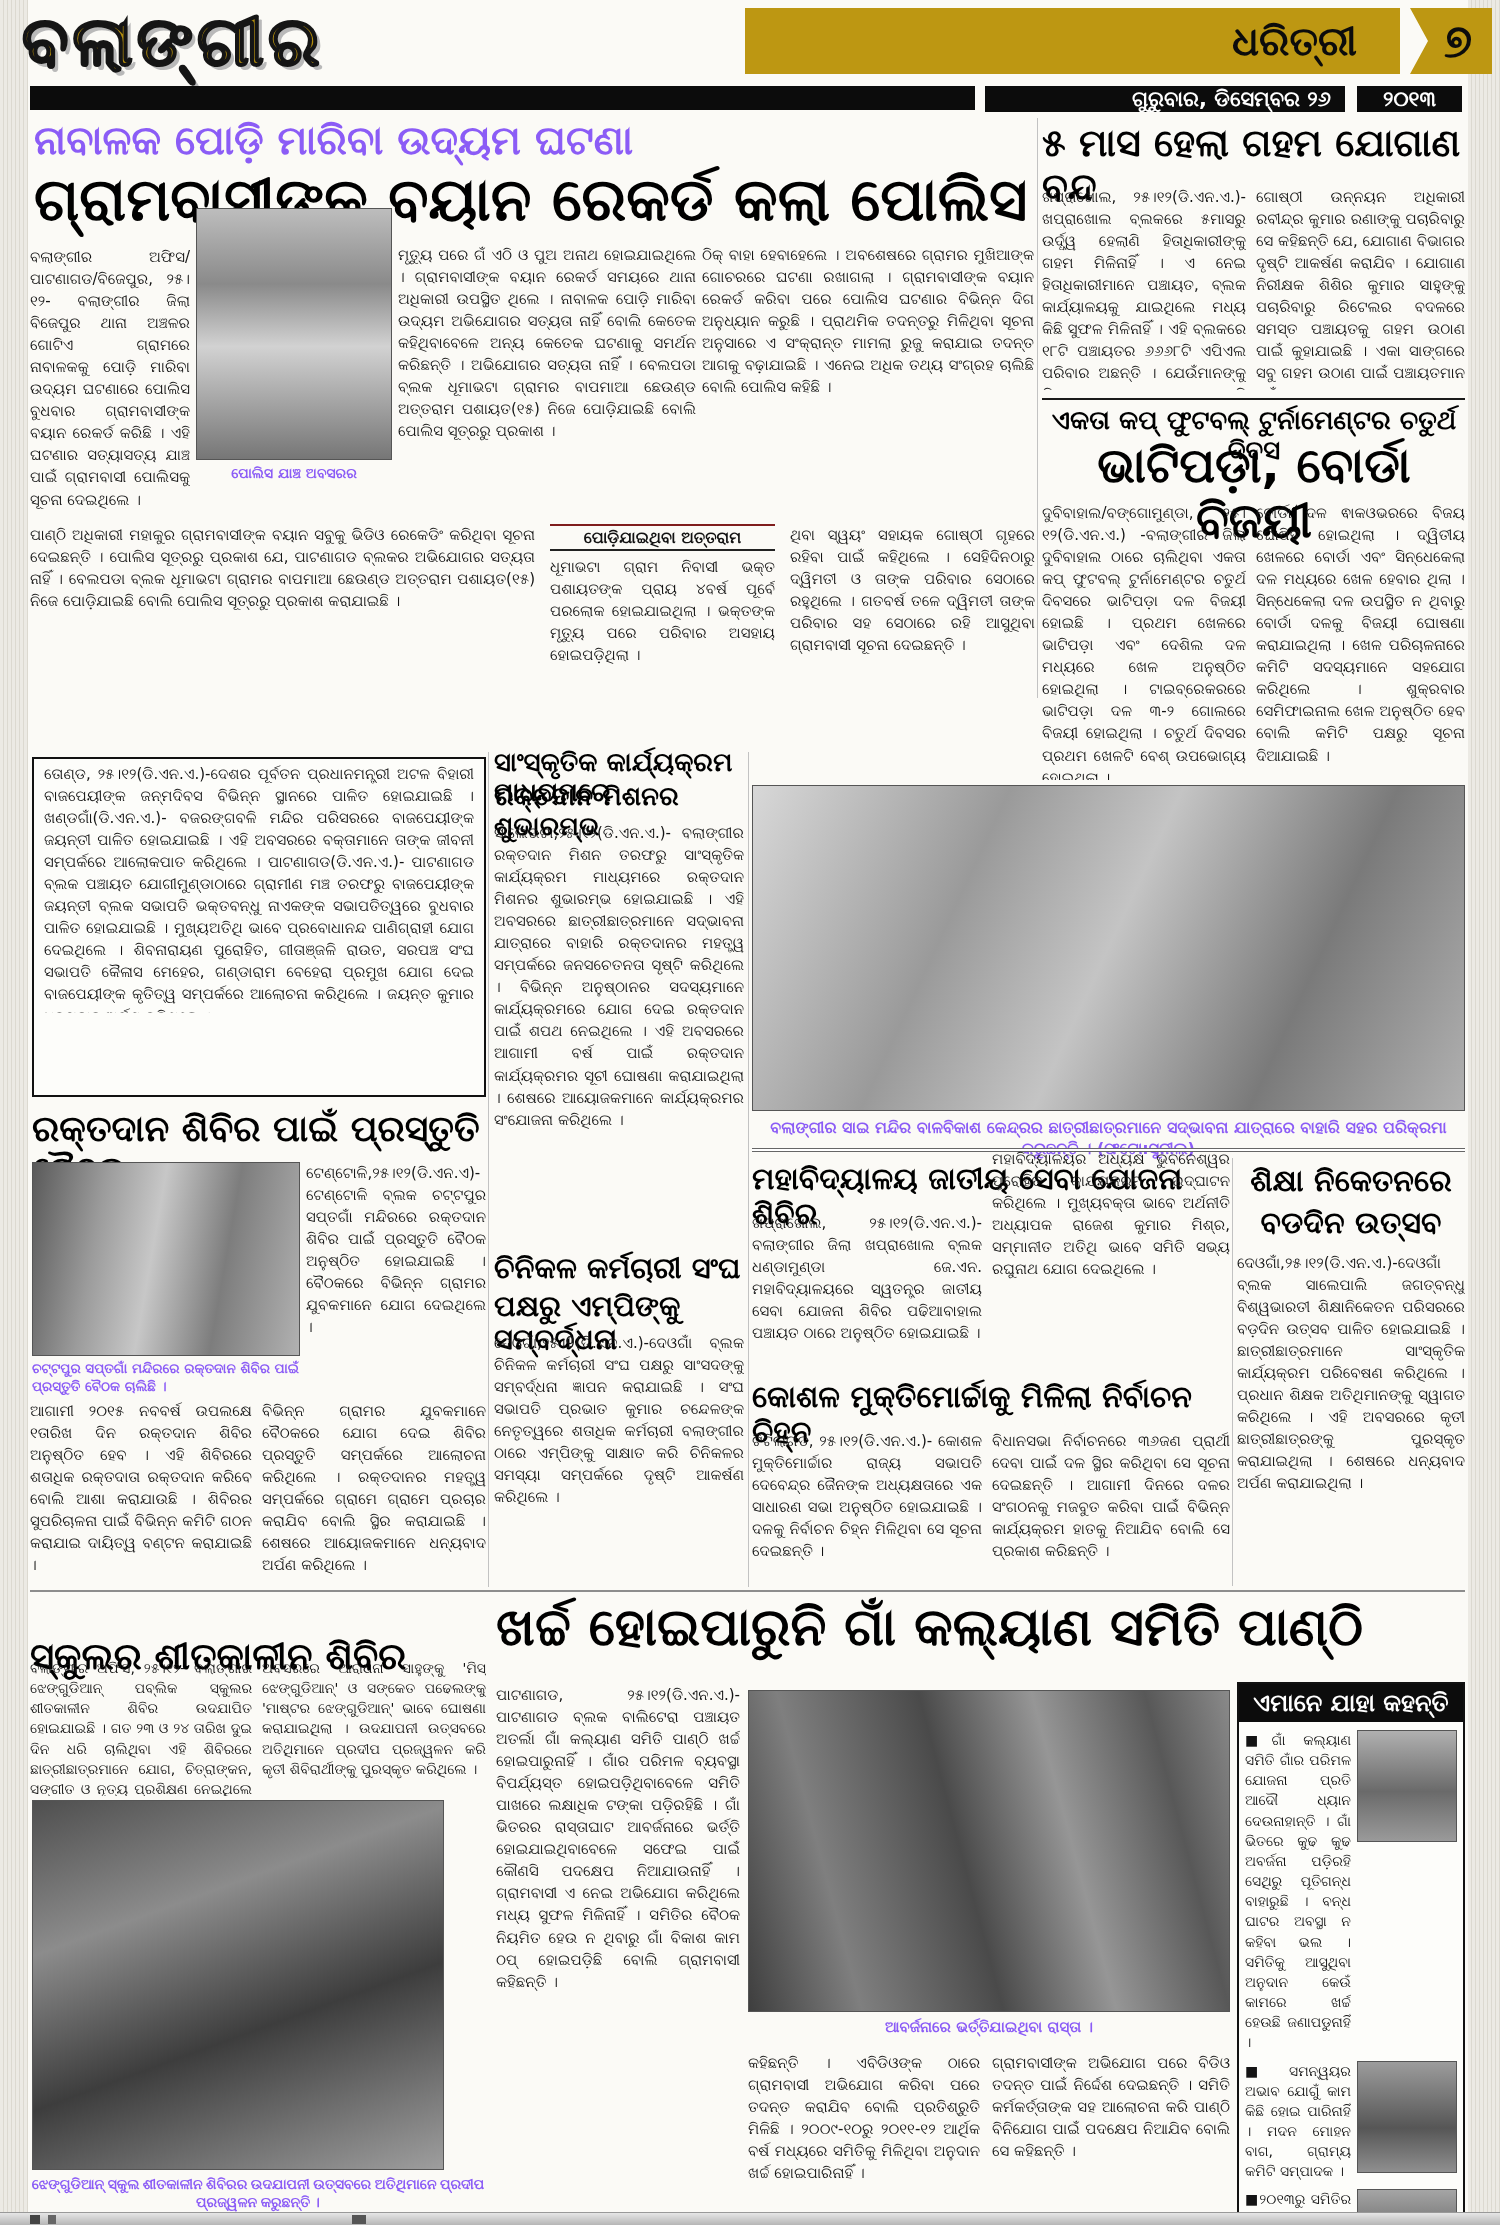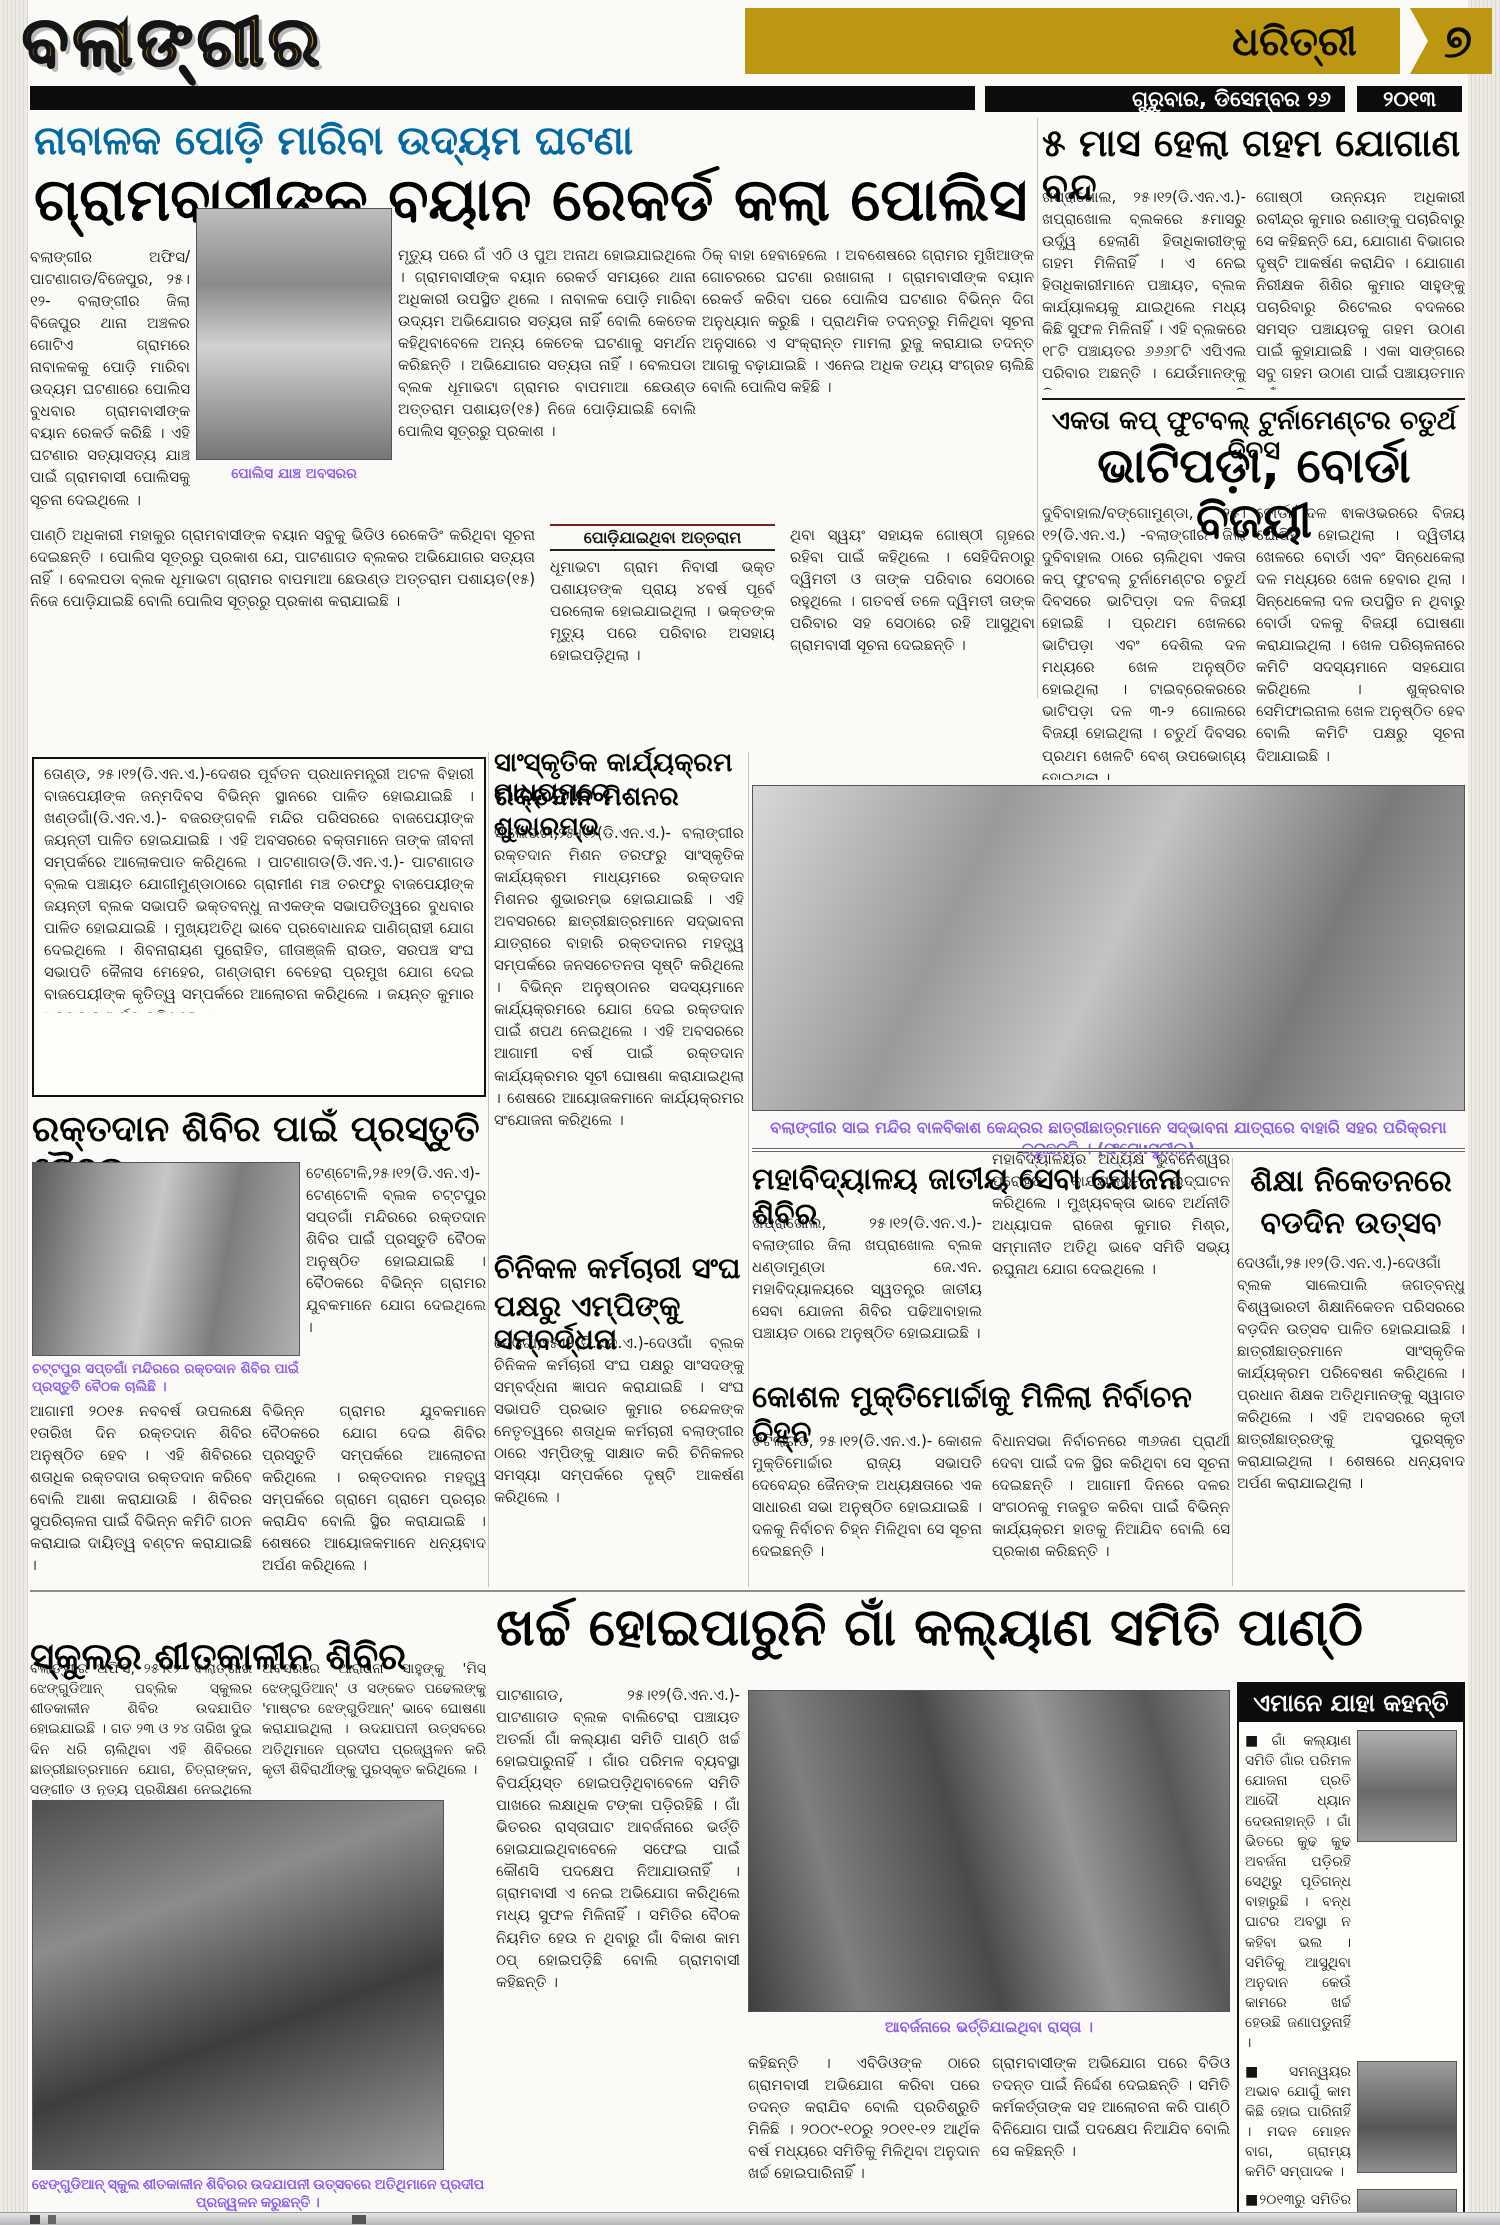--- a/index.html
+++ b/index.html
@@ -45,21 +45,21 @@
 </div>
 
 <div class="abs blackbar" style="left:30px;top:86px;width:945px;height:24px;"></div>
 <div class="abs blackbar" style="left:985px;top:86px;width:360px;height:26px;display:flex;align-items:center;justify-content:flex-end;padding-right:14px;box-sizing:border-box;">
   <span style="color:#fff;font-size:21px;font-weight:bold;">ଗୁରୁବାର, ଡିସେମ୍ବର ୨୬</span>
 </div>
 <div class="abs blackbar" style="left:1357px;top:86px;width:105px;height:26px;display:flex;align-items:center;justify-content:center;">
   <span style="color:#fff;font-size:21px;font-weight:bold;">୨୦୧୩</span>
 </div>
 
-<div class="abs" style="left:34px;top:118px;width:960px;font-size:40px;font-weight:600;color:#0369a1;line-height:1.1;">ନାବାଳକ ପୋଡ଼ି ମାରିବା ଉଦ୍ୟମ ଘଟଣା</div>
+<div class="abs" style="left:34px;top:118px;width:960px;font-size:40px;font-weight:600;color:#8b5cf6;line-height:1.1;">ନାବାଳକ ପୋଡ଼ି ମାରିବା ଉଦ୍ୟମ ଘଟଣା</div>
 <div class="abs hl" style="left:34px;top:166px;width:1000px;font-size:59px;">ଗ୍ରାମବାସୀଙ୍କ ବୟାନ ରେକର୍ଡ କଲା ପୋଲିସ</div>
 
 <div class="abs bt" style="left:30px;top:246px;width:160px;height:268px;">ବଲାଙ୍ଗୀର ଅଫିସ/ପାଟଣାଗଡ/ବିଜେପୁର, ୨୫।୧୨- ବଲାଙ୍ଗୀର ଜିଲା ବିଜେପୁର ଥାନା ଅଞ୍ଚଳର ଗୋଟିଏ ଗ୍ରାମରେ ନାବାଳକକୁ ପୋଡ଼ି ମାରିବା ଉଦ୍ୟମ ଘଟଣାରେ ପୋଲିସ ବୁଧବାର ଗ୍ରାମବାସୀଙ୍କ ବୟାନ ରେକର୍ଡ କରିଛି । ଏହି ଘଟଣାର ସତ୍ୟାସତ୍ୟ ଯାଞ୍ଚ ପାଇଁ ଗ୍ରାମବାସୀ ପୋଲିସକୁ ସୂଚନା ଦେଇଥିଲେ ।</div>
 <div class="abs photo" style="left:196px;top:208px;width:196px;height:252px;background:linear-gradient(180deg,#bdbdbd 0%,#8a8a8a 30%,#d2d2d2 55%,#767676 100%);"></div>
 <div class="abs cap" style="left:196px;top:464px;width:196px;font-size:14px;">ପୋଲିସ ଯାଞ୍ଚ ଅବସରର</div>
 <div class="abs bt" style="left:398px;top:244px;width:298px;height:272px;">ମୃତ୍ୟୁ ପରେ ଗଁ ଏଠି ଓ ପୁଅ ଅନାଥ ହୋଇଯାଇଥିଲେ । ଗ୍ରାମବାସୀଙ୍କ ବୟାନ ରେକର୍ଡ ସମୟରେ ଥାନା ଅଧିକାରୀ ଉପସ୍ଥିତ ଥିଲେ । ନାବାଳକ ପୋଡ଼ି ମାରିବା ଉଦ୍ୟମ ଅଭିଯୋଗର ସତ୍ୟତା ନାହିଁ ବୋଲି କେତେକ କହିଥିବାବେଳେ ଅନ୍ୟ କେତେକ ଘଟଣାକୁ ସମର୍ଥନ କରିଛନ୍ତି । ଅଭିଯୋଗର ସତ୍ୟତା ନାହିଁ । ବେଲପଡା ବ୍ଲକ ଧୂମାଭଟା ଗ୍ରାମର ବାପମାଆ ଛେଉଣ୍ଡ ଅତ୍ତରାମ ପଶାୟତ(୧୫) ନିଜେ ପୋଡ଼ିଯାଇଛି ବୋଲି ପୋଲିସ ସୂତ୍ରରୁ ପ୍ରକାଶ ।</div>
 <div class="abs bt" style="left:702px;top:244px;width:332px;height:272px;">ଠିକ୍ ବାହା ହେବାହେଲେ । ଅବଶେଷରେ ଗ୍ରାମର ମୁଖିଆଙ୍କ ଗୋଚରରେ ଘଟଣା ରଖାଗଲା । ଗ୍ରାମବାସୀଙ୍କ ବୟାନ ରେକର୍ଡ କରିବା ପରେ ପୋଲିସ ଘଟଣାର ବିଭିନ୍ନ ଦିଗ ଅନୁଧ୍ୟାନ କରୁଛି । ପ୍ରାଥମିକ ତଦନ୍ତରୁ ମିଳିଥିବା ସୂଚନା ଅନୁସାରେ ଏ ସଂକ୍ରାନ୍ତ ମାମଲା ରୁଜୁ କରାଯାଇ ତଦନ୍ତ ଆଗକୁ ବଢ଼ାଯାଇଛି । ଏନେଇ ଅଧିକ ତଥ୍ୟ ସଂଗ୍ରହ ଚାଲିଛି ବୋଲି ପୋଲିସ କହିଛି ।</div>
 
 <div class="abs bt" style="left:30px;top:524px;width:505px;height:222px;">ପାଣ୍ଠି ଅଧିକାରୀ ମହାକୁର ଗ୍ରାମବାସୀଙ୍କ ବୟାନ ସବୁକୁ ଭିଡିଓ ରେକେଡିଂ କରିଥିବା ସୂଚନା ଦେଇଛନ୍ତି । ପୋଲିସ ସୂତ୍ରରୁ ପ୍ରକାଶ ଯେ, ପାଟଣାଗଡ ବ୍ଲକର ଅଭିଯୋଗର ସତ୍ୟତା ନାହିଁ । ବେଲପଡା ବ୍ଲକ ଧୂମାଭଟା ଗ୍ରାମର ବାପମାଆ ଛେଉଣ୍ଡ ଅତ୍ତରାମ ପଶାୟତ(୧୫) ନିଜେ ପୋଡ଼ିଯାଇଛି ବୋଲି ପୋଲିସ ସୂତ୍ରରୁ ପ୍ରକାଶ କରାଯାଇଛି ।</div>
 <div class="abs" style="left:550px;top:524px;width:225px;height:222px;">

